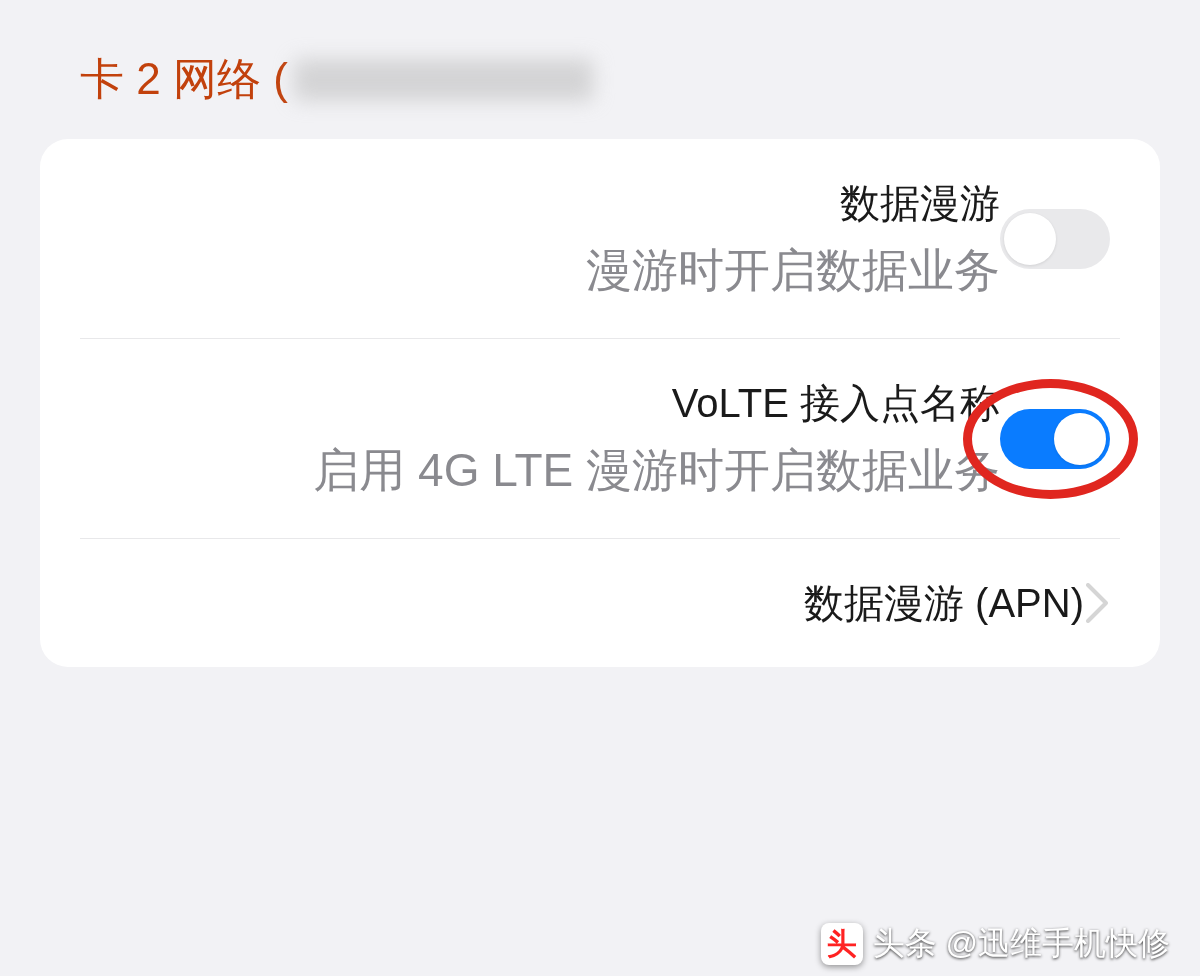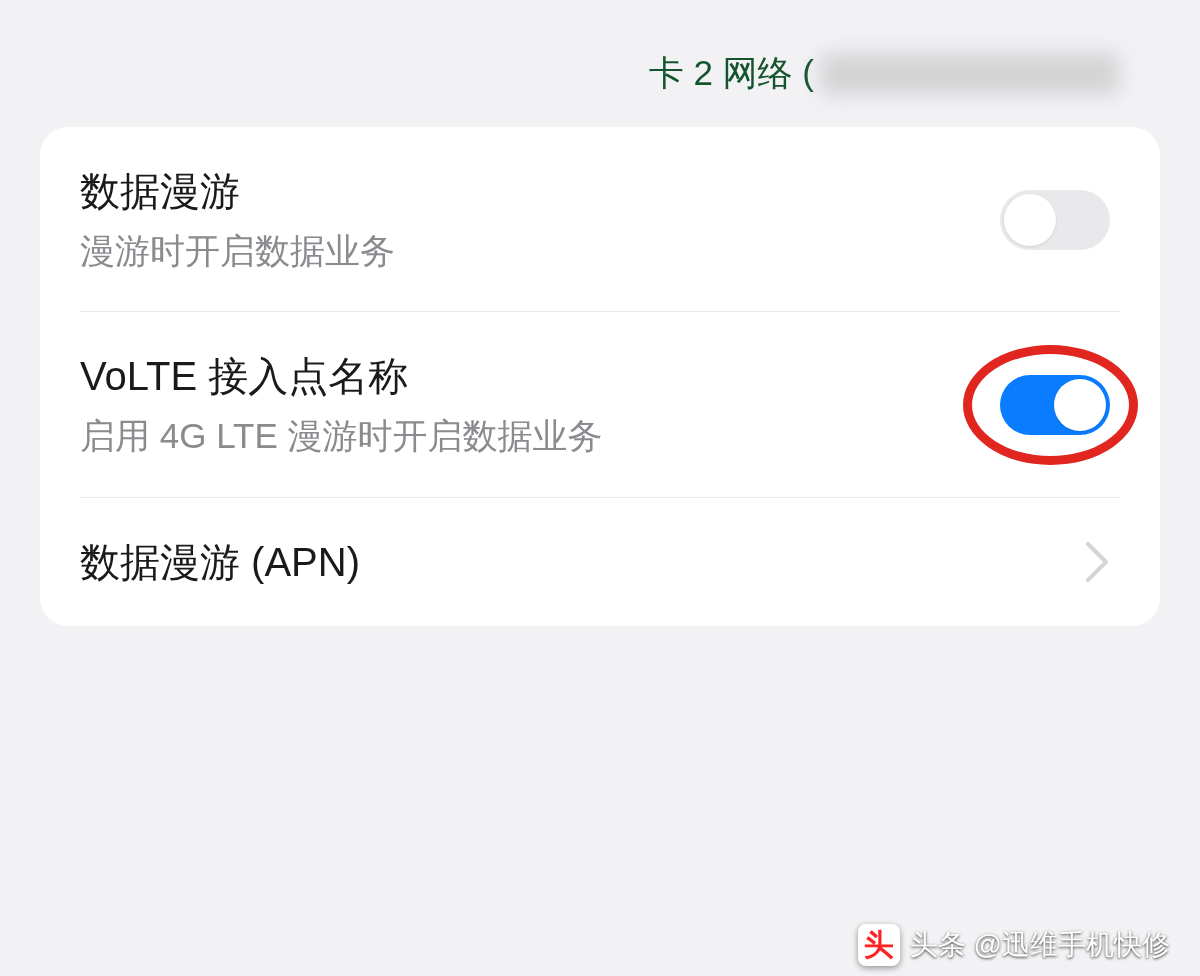--- a/index.html
+++ b/index.html
@@ -9,26 +9,25 @@
     }
     body {
       font-family: -apple-system, BlinkMacSystemFont, "Segoe UI", "PingFang SC", "Hiragino Sans GB", "Microsoft YaHei", sans-serif;
       background: #f2f2f5;
       width: 1200px;
       height: 976px;
       padding: 30px 40px 0 40px;
       position: relative;
     }
     .section-header {
-      color: #14532d;
-      font-size: 35px;
+      color: #c2410c;
+      font-size: 44px;
       padding: 20px 40px 30px 40px;
       display: flex;
       align-items: center;
-      justify-content: flex-end;
     }
     .section-header-text {
       white-space: nowrap;
     }
     .blur-area {
       display: inline-block;
       width: 300px;
       height: 42px;
       margin-left: 6px;
       filter: blur(10px);
@@ -41,20 +40,21 @@
       border-radius: 28px;
       padding: 0;
       overflow: hidden;
     }
     .row {
       padding: 38px 50px 38px 40px;
       display: flex;
       align-items: center;
       justify-content: space-between;
       position: relative;
+      text-align: right;
     }
     .row:not(:last-child)::after {
       content: "";
       position: absolute;
       bottom: 0;
       left: 40px;
       right: 40px;
       height: 1px;
       background: #e8e8ea;
     }
@@ -63,21 +63,21 @@
       min-width: 0;
     }
     .row-title {
       color: #1a1a1a;
       font-size: 40px;
       font-weight: 500;
       line-height: 1.3;
     }
     .row-subtitle {
       color: #8a8a8f;
-      font-size: 35px;
+      font-size: 46px;
       margin-top: 10px;
       line-height: 1.35;
     }
     .toggle {
       width: 110px;
       height: 60px;
       border-radius: 32px;
       position: relative;
       flex-shrink: 0;
     }
@@ -133,21 +133,21 @@
       display: flex;
       align-items: center;
       justify-content: center;
       font-size: 30px;
       color: #f22;
       box-shadow: 0 2px 6px rgba(0,0,0,0.4);
       font-weight: bold;
     }
     .watermark-text {
       color: #ffffff;
-      font-size: 28px;
+      font-size: 32px;
       text-shadow: 0 1px 3px rgba(0,0,0,0.8);
     }
   </style>
 </head>
 <body>
 
 <div class="section-header">
   <span class="section-header-text">卡 2 网络 (</span>
   <span class="blur-area"></span>
 </div>

